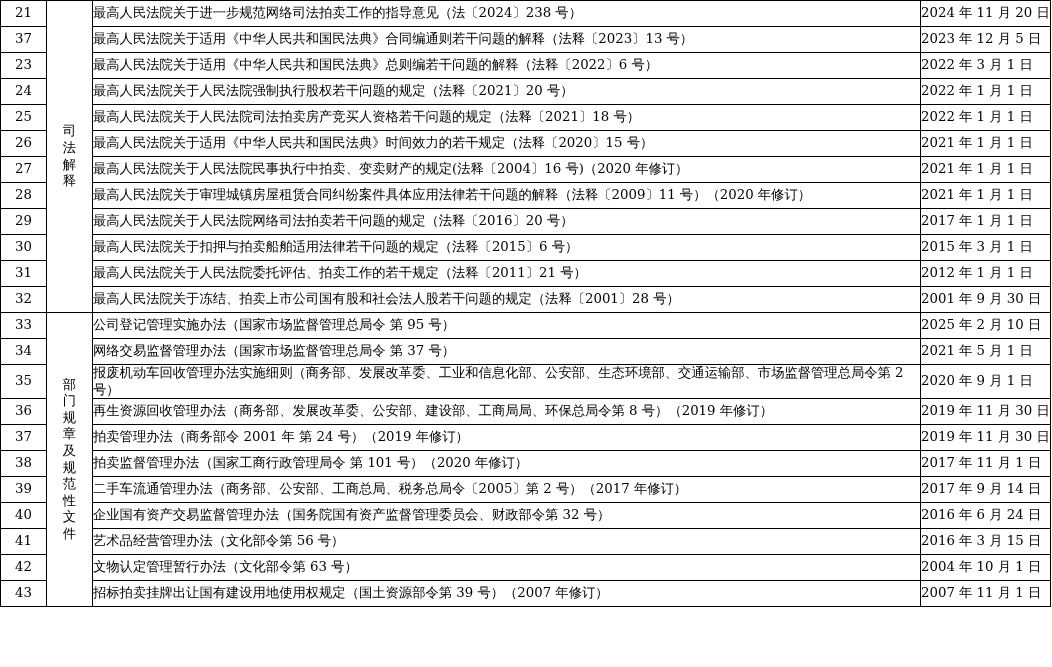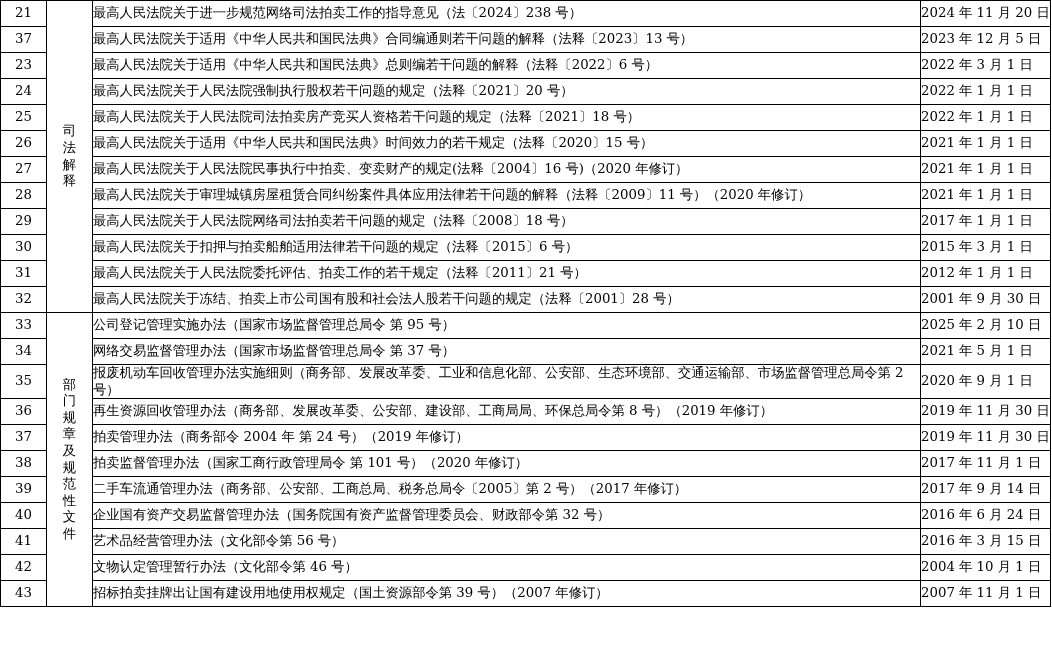--- a/index.html
+++ b/index.html
@@ -123,21 +123,21 @@
           <td class="title">最高人民法院关于人民法院民事执行中拍卖、变卖财产的规定(法释〔2004〕16 号)（2020 年修订）</td>
           <td class="date">2021 年 1 月 1 日</td>
         </tr>
         <tr class="row">
           <td class="num">28</td>
           <td class="title">最高人民法院关于审理城镇房屋租赁合同纠纷案件具体应用法律若干问题的解释（法释〔2009〕11 号）（2020 年修订）</td>
           <td class="date">2021 年 1 月 1 日</td>
         </tr>
         <tr class="row">
           <td class="num">29</td>
-          <td class="title">最高人民法院关于人民法院网络司法拍卖若干问题的规定（法释〔2008〕18 号）</td>
+          <td class="title">最高人民法院关于人民法院网络司法拍卖若干问题的规定（法释〔2016〕20 号）</td>
           <td class="date">2017 年 1 月 1 日</td>
         </tr>
         <tr class="row">
           <td class="num">30</td>
           <td class="title">最高人民法院关于扣押与拍卖船舶适用法律若干问题的规定（法释〔2015〕6 号）</td>
           <td class="date">2015 年 3 月 1 日</td>
         </tr>
         <tr class="row">
           <td class="num">31</td>
           <td class="title">最高人民法院关于人民法院委托评估、拍卖工作的若干规定（法释〔2011〕21 号）</td>
@@ -175,21 +175,21 @@
           <td class="title">报废机动车回收管理办法实施细则（商务部、发展改革委、工业和信息化部、公安部、生态环境部、交通运输部、市场监督管理总局令第 2 号）</td>
           <td class="date">2020 年 9 月 1 日</td>
         </tr>
         <tr class="row">
           <td class="num">36</td>
           <td class="title">再生资源回收管理办法（商务部、发展改革委、公安部、建设部、工商局局、环保总局令第 8 号）（2019 年修订）</td>
           <td class="date">2019 年 11 月 30 日</td>
         </tr>
         <tr class="row">
           <td class="num">37</td>
-          <td class="title">拍卖管理办法（商务部令 2004 年 第 24 号）（2019 年修订）</td>
+          <td class="title">拍卖管理办法（商务部令 2001 年 第 24 号）（2019 年修订）</td>
           <td class="date">2019 年 11 月 30 日</td>
         </tr>
         <tr class="row">
           <td class="num">38</td>
           <td class="title">拍卖监督管理办法（国家工商行政管理局令 第 101 号）（2020 年修订）</td>
           <td class="date">2017 年 11 月 1 日</td>
         </tr>
         <tr class="row">
           <td class="num">39</td>
           <td class="title">二手车流通管理办法（商务部、公安部、工商总局、税务总局令〔2005〕第 2 号）（2017 年修订）</td>
@@ -200,21 +200,21 @@
           <td class="title">企业国有资产交易监督管理办法（国务院国有资产监督管理委员会、财政部令第 32 号）</td>
           <td class="date">2016 年 6 月 24 日</td>
         </tr>
         <tr class="row">
           <td class="num">41</td>
           <td class="title">艺术品经营管理办法（文化部令第 56 号）</td>
           <td class="date">2016 年 3 月 15 日</td>
         </tr>
         <tr class="row">
           <td class="num">42</td>
-          <td class="title">文物认定管理暂行办法（文化部令第 46 号）</td>
+          <td class="title">文物认定管理暂行办法（文化部令第 63 号）</td>
           <td class="date">2004 年 10 月 1 日</td>
         </tr>
         <tr class="row">
           <td class="num">43</td>
           <td class="title">招标拍卖挂牌出让国有建设用地使用权规定（国土资源部令第 39 号）（2007 年修订）</td>
           <td class="date">2007 年 11 月 1 日</td>
         </tr>
       </tbody>
   </table>
 </div>

